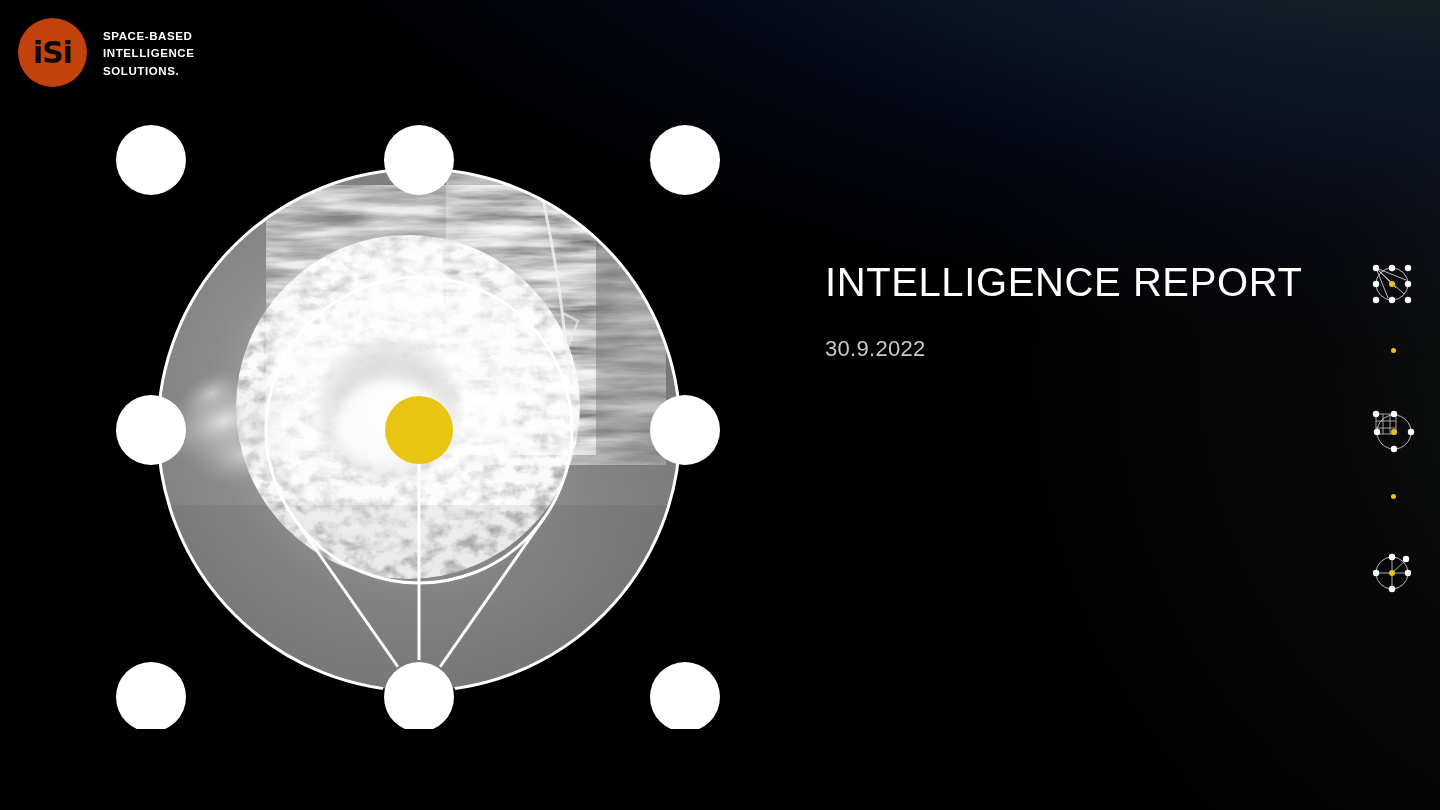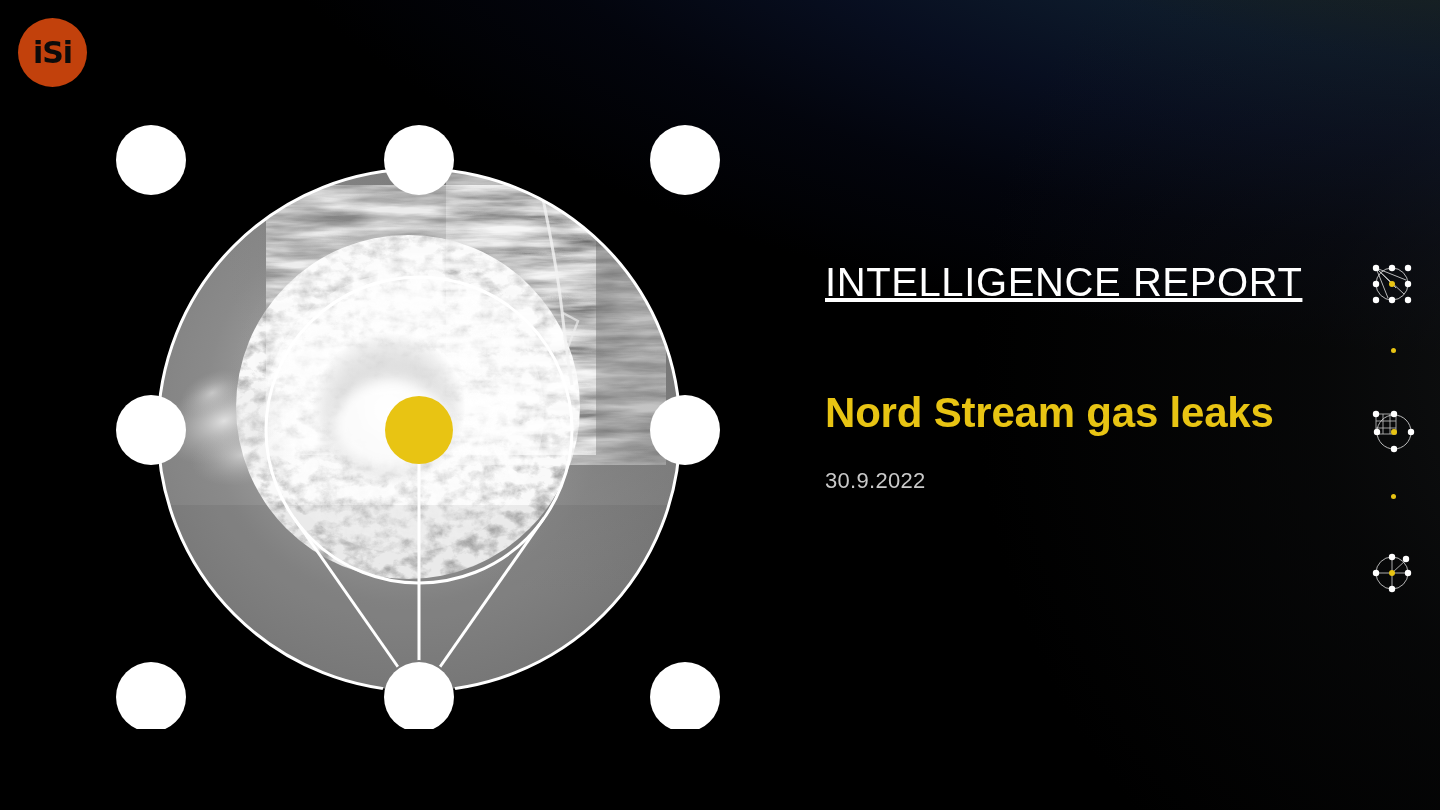--- a/index.html
+++ b/index.html
@@ -91,21 +91,20 @@
     width:520px;
     z-index:8;
   }
   .report-kicker {
     color:#ffffff;
     font-size:40px;
     font-weight:400;
     letter-spacing:0.6px;
     line-height:1.1;
     white-space:nowrap;
-    text-decoration:underline;
   }
   .report-title {
     margin-top:86px;
     color:#E8C413;
     font-size:42px;
     font-weight:bold;
     letter-spacing:-0.2px;
     line-height:1.1;
     white-space:nowrap;
   }
@@ -142,20 +141,23 @@
 
 <div id="slide">
 
   <div class="bg-glow"></div>
   <div class="bg-glow2"></div>
 
   <div class="brand">
     <div class="logo-mark">
       <span class="glyph">iSi</span>
     </div>
+    <div class="brand-text">SPACE-BASED
+INTELLIGENCE
+SOLUTIONS.</div>
   </div>
 
   <div class="graphic">
     <svg viewBox="0 0 604 604" xmlns="http://www.w3.org/2000/svg">
       <defs>
 
         <clipPath id="discClip">
           <circle cx="303" cy="305" r="261"></circle>
         </clipPath>
 
@@ -284,21 +286,20 @@
         <circle cx="569" cy="305" r="35"></circle>
         <circle cx="35" cy="572" r="35"></circle>
         <circle cx="303" cy="572" r="35"></circle>
         <circle cx="569" cy="572" r="35"></circle>
       </g>
     </svg>
   </div>
 
   <div class="report-col">
     <div class="report-kicker">INTELLIGENCE REPORT</div>
-    <div class="report-title">Nord Stream gas leaks</div>
     <div class="report-date">30.9.2022</div>
   </div>
 
   <div class="markers">
 
     <div class="marker m-node1">
       <svg viewBox="0 0 52 52" xmlns="http://www.w3.org/2000/svg">
         <circle cx="26" cy="26" r="16" fill="none" stroke="#d8d8d8" stroke-width="1" opacity="0.85"></circle>
         <g stroke="#e4e4e4" stroke-width="1" opacity="0.8">
           <line x1="10" y1="10" x2="30" y2="30"></line>

